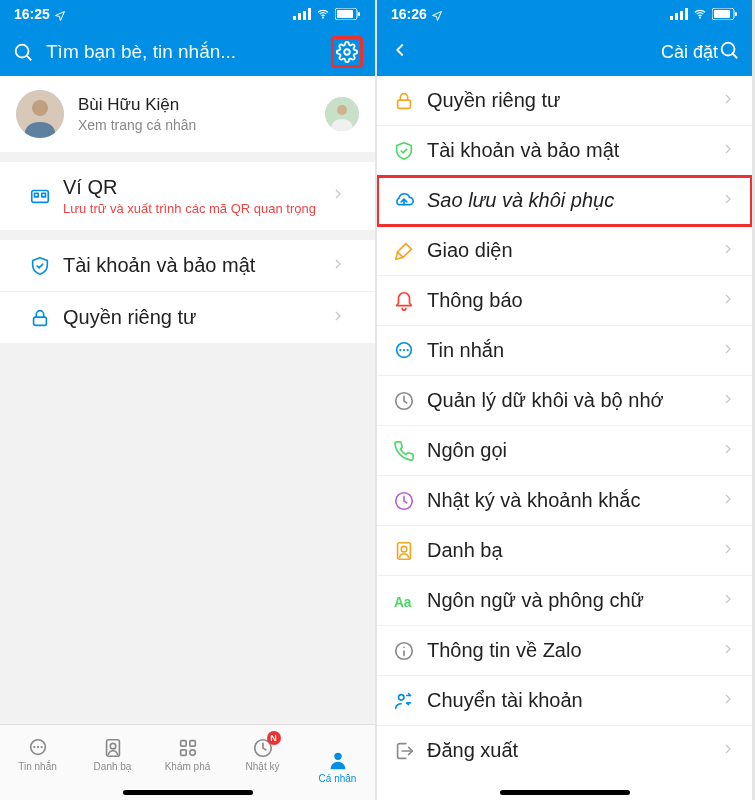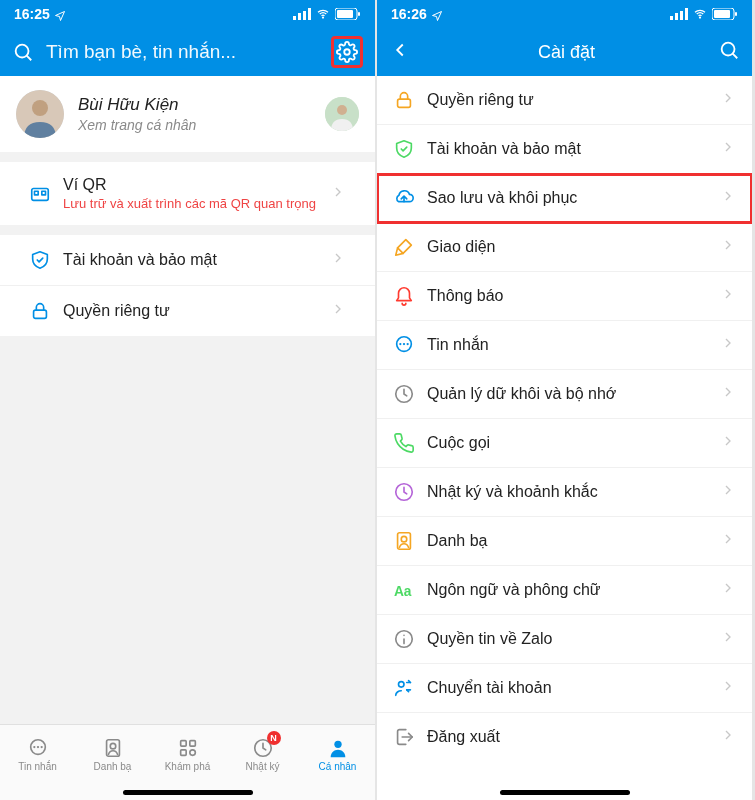--- a/index.html
+++ b/index.html
@@ -8,48 +8,48 @@
 .phone { width: 375px; height: 800px; background: #fff; display: flex; flex-direction: column; position: relative; overflow: hidden; }
 
 .status-bar { height: 28px; background: #008fe5; color: #fff; display: flex; align-items: center; justify-content: space-between; padding: 0 14px; font-size: 14px; font-weight: 600; }
 .status-left { display: flex; align-items: flex-end; gap: 4px; }
 .status-right { display: flex; align-items: center; gap: 4px; }
 .status-right svg { height: 12px; }
 
 .header { height: 48px; background: #008fe5; display: flex; align-items: center; padding: 0 12px; color: #fff; }
 .header .search-icon { margin-right: 12px; }
 .header .placeholder { flex: 1; font-size: 19px; opacity: 0.95; }
-.header .title { flex: 1; font-size: 18px; font-weight: 500; text-align: center; }
+.header .title { flex: 1; font-size: 18px; font-weight: 500; text-align: right; }
 .header .back-btn { margin-right: 4px; }
 
 .gear-highlight { border: 3px solid #f03030; border-radius: 4px; padding: 2px; display: flex; }
 
 .content { flex: 1; background: #f2f2f2; overflow-y: auto; }
 
-.profile-row { background: #fff; padding: 14px 16px; display: flex; align-items: center; font-style: italic; }
+.profile-row { background: #fff; padding: 14px 16px; display: flex; align-items: center; }
 .avatar { width: 48px; height: 48px; border-radius: 50%; background: #d0d0d0; margin-right: 14px; overflow: hidden; display: flex; align-items: center; justify-content: center; }
 .avatar-small { width: 34px; height: 34px; border-radius: 50%; background: #d8e8d8; overflow: hidden; }
 .profile-main { flex: 1; }
 .profile-name { font-size: 17px; font-weight: 500; color: #222; }
 .profile-sub { font-size: 14px; color: #8a8a8a; margin-top: 2px; }
 
 .section { background: #fff; margin-top: 10px; }
 .row { display: flex; align-items: center; padding: 14px 29px; border-bottom: 1px solid #f0f0f0; }
 .row:last-child { border-bottom: none; }
 .row .icon-slot { width: 34px; display: flex; align-items: center; justify-content: flex-start; }
 .row .row-main { flex: 1; }
-.row .row-title { font-size: 16px; color: #222; }
+.row .row-title { font-size: 20px; color: #222; }
 .row .row-sub { font-size: 13px; color: #ef4444; margin-top: 2px; }
 .row .chev { color: #c8c8c8; }
 
-.row.highlighted { outline: 3px solid #f03030; outline-offset: -2px; }
+.row.highlighted { outline: 3px solid #f03030; outline-offset: -2px; font-style: italic; }
 
 .tabbar { height: 60px; background: #fafafa; display: flex; border-top: 1px solid #e0e0e0; }
 .tab { flex: 1; display: flex; flex-direction: column; align-items: center; justify-content: center; font-size: 10px; color: #8a8a8a; position: relative; }
-.tab.active { color: #008fe5; }
+.tab.active { color: #008fe5; justify-content: flex-end; }
 .tab svg { margin-bottom: 2px; }
 .tab .badge { position: absolute; top: 6px; left: 50%; margin-left: 4px; width: 14px; height: 14px; background: #f03030; border-radius: 50%; font-size: 9px; color: #fff; display: flex; align-items: center; justify-content: center; font-weight: 600; }
 
 .home-indicator { height: 16px; display: flex; align-items: center; justify-content: center; background: #fafafa; }
 .home-indicator2 { height: 16px; display: flex; align-items: center; justify-content: center; background: #fff; }
 .home-bar { width: 130px; height: 5px; background: #000; border-radius: 3px; }
 
 
 .settings-list .row { padding: 13px 16px; }
 </style>
@@ -363,21 +363,21 @@
               <path d="M9 6l6 6-6 6"></path>
             </svg></span>
         </div>
         <div class="row">
           <span class="icon-slot">
             <svg width="22" height="22" viewBox="0 0 24 24" fill="none" stroke="#4cd964" stroke-width="1.8" stroke-linecap="round" stroke-linejoin="round">
               <path d="M22 16.92v3a2 2 0 0 1-2.18 2 19.79 19.79 0 0 1-8.63-3.07 19.5 19.5 0 0 1-6-6 19.79 19.79 0 0 1-3.07-8.67A2 2 0 0 1 4.11 2h3a2 2 0 0 1 2 1.72 12.84 12.84 0 0 0 .7 2.81 2 2 0 0 1-.45 2.11L8.09 9.91a16 16 0 0 0 6 6l1.27-1.27a2 2 0 0 1 2.11-.45 12.84 12.84 0 0 0 2.81.7A2 2 0 0 1 22 16.92z"></path>
             </svg>
           </span>
           <div class="row-main">
-            <div class="row-title">Cuộc gọi</div>
+            <div class="row-title">Ngôn gọi</div>
           </div>
           <span class="chev"><svg width="16" height="16" viewBox="0 0 24 24" fill="none" stroke="currentColor" stroke-width="2">
               <path d="M9 6l6 6-6 6"></path>
             </svg></span>
         </div>
         <div class="row">
           <span class="icon-slot">
             <svg width="22" height="22" viewBox="0 0 24 24" fill="none" stroke="#b565d8" stroke-width="1.8" stroke-linecap="round" stroke-linejoin="round">
               <circle cx="12" cy="12" r="9"></circle>
               <path d="M12 7v5l3 2"></path>
@@ -420,21 +420,21 @@
         </div>
         <div class="row">
           <span class="icon-slot">
             <svg width="22" height="22" viewBox="0 0 24 24" fill="none" stroke="#8a8a8a" stroke-width="1.8" stroke-linecap="round" stroke-linejoin="round">
               <circle cx="12" cy="12" r="9"></circle>
               <path d="M12 8h0"></path>
               <path d="M12 12v5"></path>
             </svg>
           </span>
           <div class="row-main">
-            <div class="row-title">Quyền tin về Zalo</div>
+            <div class="row-title">Thông tin về Zalo</div>
           </div>
           <span class="chev"><svg width="16" height="16" viewBox="0 0 24 24" fill="none" stroke="currentColor" stroke-width="2">
               <path d="M9 6l6 6-6 6"></path>
             </svg></span>
         </div>
         <div class="row">
           <span class="icon-slot">
             <svg width="22" height="22" viewBox="0 0 24 24" fill="none" stroke="#008fe5" stroke-width="1.8" stroke-linecap="round" stroke-linejoin="round">
               <circle cx="9" cy="8" r="3"></circle>
               <path d="M3 20c0-3 3-5 6-5"></path>

